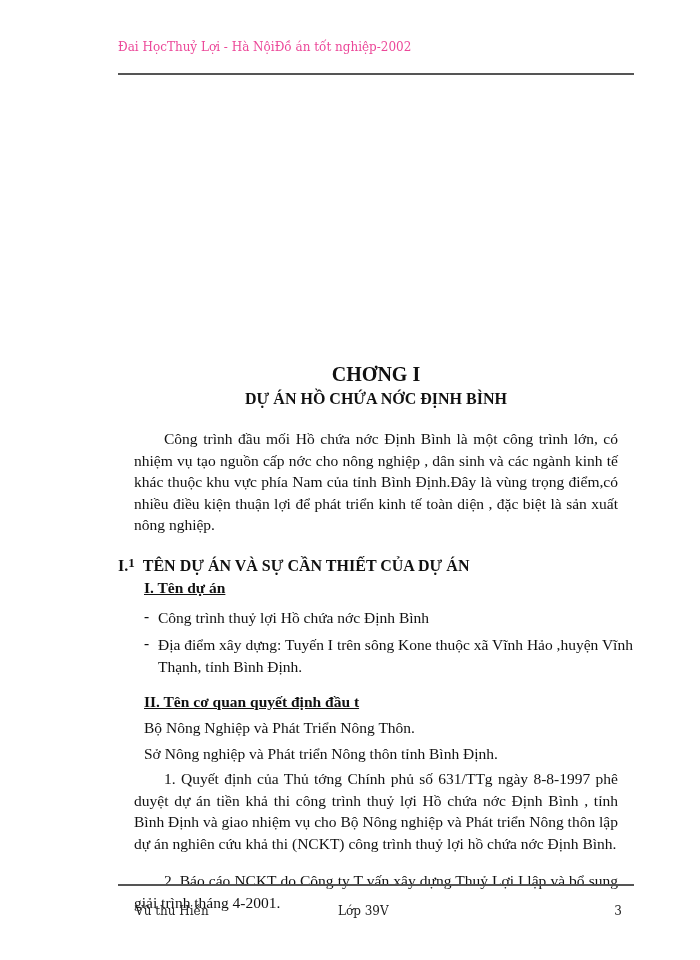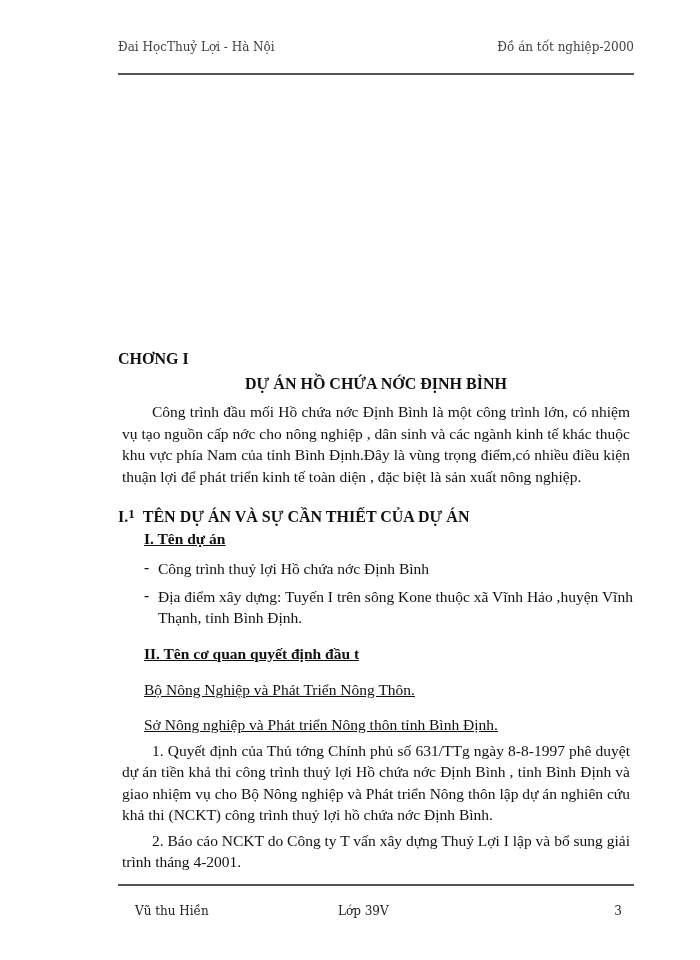--- a/index.html
+++ b/index.html
@@ -1,45 +1,45 @@
 <!DOCTYPE html>
 <html><head>
 <meta charset="utf-8">
 <style>
   html, body { margin: 0; padding: 0; background: #ffffff; }
   body { width: 700px; height: 960px; position: relative; overflow: hidden; font-family: "Liberation Serif", serif; color: #111; }
-  .header { position: absolute; left: 118px; top: 40px; width: 516px; display: flex; justify-content: space-between; font-family: "DejaVu Serif", serif; font-size: 12px; color: #404040; }
+  .header { position: absolute; left: 118px; top: 40px; width: 516px; display: flex; justify-content: flex-start; font-family: "DejaVu Serif", serif; font-size: 12px; color: #ec4899; }
   .rule { position: absolute; left: 118px; width: 516px; height: 0; border-top: 2px solid #555; }
   .rule.top { top: 73px; }
   .rule.bottom { top: 884px; }
   .footer { position: absolute; left: 118px; top: 904px; width: 516px; font-family: "DejaVu Serif", serif; font-size: 12px; color: #222; }
   .footer .f-left { position: absolute; left: 17px; }
   .footer .f-center { position: absolute; left: 220px; }
   .footer .f-right { position: absolute; right: 12px; }
   .content { position: absolute; left: 118px; top: 347px; width: 516px; font-size: 15.5px; line-height: 21.5px; }
-  .chapter { font-weight: bold; font-size: 16px; line-height: 24px; }
+  .chapter { text-align: center; font-weight: bold; font-size: 20px; line-height: 24px; margin-top: 15px; }
   .chapter-title { text-align: center; font-weight: bold; font-size: 16px; line-height: 26px; }
-  p { margin: 4px; text-align: justify; }
+  p { margin: 16px; text-align: justify; }
   .indent { text-indent: 30px; }
   .section { font-weight: bold; font-size: 16px; margin-top: 16px; line-height: 22px; }
   .section sup { font-size: 13px; vertical-align: 4px; }
   .sub { font-weight: bold; text-decoration: underline; margin-left: 26px; line-height: 22px; }
   .bullet { position: relative; padding-left: 40px; margin-top: 6px; }
   .bullet .dash { position: absolute; left: 26px; top: -2px; font-weight: bold; }
   .bullet.first { margin-top: 8px; }
-  .plain { margin-left: 26px; margin-top: 14px; text-decoration: underline; }
+  .plain { margin-left: 26px; margin-top: 4px; }
   .gap { margin-top: 4px; }
   .sub.gap6 { margin-top: 14px; }
 </style>
 </head>
 <body>
 
 <div class="header">
   <span>Đai HọcThuỷ Lợi - Hà Nội</span>
-  <span>Đồ án tốt nghiệp-2000</span>
+  <span>Đồ án tốt nghiệp-2002</span>
 </div>
 <div class="rule top"></div>
 
 <div class="content">
   <div class="chapter">CHƠNG    I</div>
   <div class="chapter-title">DỰ ÁN HỒ CHỨA NỚC    ĐỊNH BÌNH</div>
   <p class="indent">Công trình đầu mối Hồ chứa nớc  Định Bình là một công trình lớn, có nhiệm vụ tạo nguồn cấp nớc  cho nông nghiệp , dân sinh và các ngành kinh tế khác thuộc khu vực phía Nam của tỉnh Bình Định.Đây là vùng trọng điểm,có nhiều điều kiện thuận lợi để phát triển kinh tế toàn diện , đặc biệt là sản xuất nông nghiệp.</p>
 
   <div class="section">
     <span>I.</span><sup>1</sup>&nbsp;&nbsp;<span>TÊN DỰ ÁN VÀ SỰ CẦN THIẾT CỦA DỰ ÁN</span>

